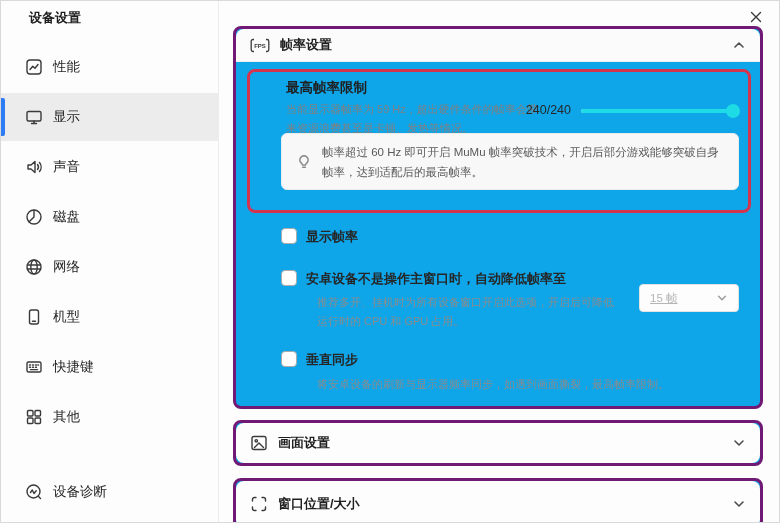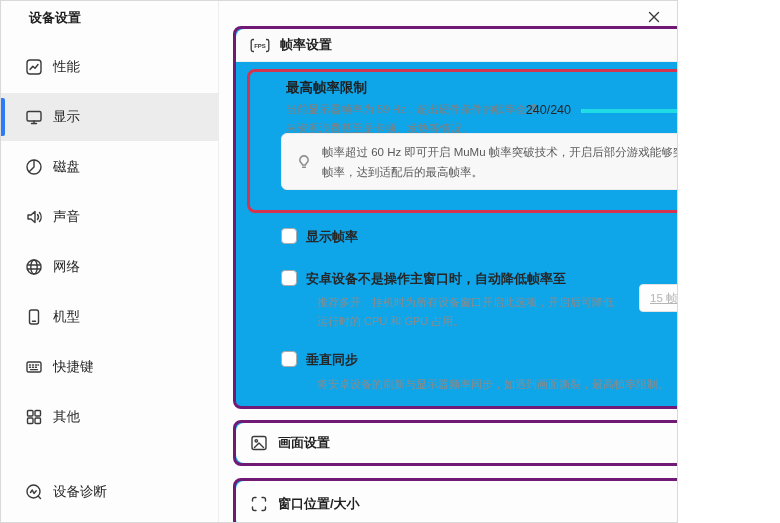--- a/index.html
+++ b/index.html
@@ -1,18 +1,18 @@
 <!DOCTYPE html>
 <html><head>
 <meta charset="utf-8">
 <style>
   * { margin:0; padding:0; box-sizing:border-box; }
   html,body { width:780px; height:523px; overflow:hidden; }
   body { font-family:"Liberation Sans","DejaVu Sans",sans-serif; background:#fff; color:#262626; }
-  #window { position:relative; width:678px; height:523px; background:#fdfdfd; border:1px solid #d9d9d9; overflow:hidden; }
+  #window { position:relative; width:780px; height:523px; background:#fdfdfd; border:1px solid #d9d9d9; overflow:hidden; }
 
   
   .titlebar-title { position:absolute; left:28px; top:8px; font-size:13px; font-weight:700; color:#1f1f1f; }
   .close-btn { position:absolute; right:12px; top:5px; width:22px; height:22px; display:flex; align-items:center; justify-content:center; cursor:pointer; }
 
   
   .v-divider { position:absolute; left:217px; top:0; bottom:0; width:1px; background:#ededed; }
   .nav { position:absolute; left:0; top:42px; width:217px; }
   .nav-item { position:relative; height:48px; margin-bottom:2px; display:flex; align-items:center; padding-left:24px; gap:10px; cursor:pointer; }
   .nav-item .label { font-size:13.5px; font-weight:500; color:#262626; }
@@ -90,32 +90,32 @@
     </div>
     <div class="nav-item selected">
       <svg class="icon18" viewBox="0 0 18 18">
           <rect x="2" y="3.5" width="14" height="9.5" rx="1.5"></rect>
           <path d="M6.5 15.5 h5 M9 13 v2.5"></path>
         </svg>
       <span class="label">显示</span>
     </div>
     <div class="nav-item">
       <svg class="icon18" viewBox="0 0 18 18">
-          <circle cx="9" cy="9" r="7"></circle>
-          <path d="M9 9 V2.2 M9 9 L4.2 13.8"></path>
-        </svg>
-      <span class="label">磁盘</span>
-    </div>
-    <div class="nav-item">
-      <svg class="icon18" viewBox="0 0 18 18">
           <path d="M3 7 h3 l4 -3.5 v11 l-4 -3.5 h-3 z"></path>
           <path d="M12.5 6.5 a4 4 0 0 1 0 5"></path>
           <path d="M14.5 4.5 a7 7 0 0 1 0 9"></path>
         </svg>
       <span class="label">声音</span>
+    </div>
+    <div class="nav-item">
+      <svg class="icon18" viewBox="0 0 18 18">
+          <circle cx="9" cy="9" r="7"></circle>
+          <path d="M9 9 V2.2 M9 9 L4.2 13.8"></path>
+        </svg>
+      <span class="label">磁盘</span>
     </div>
     <div class="nav-item">
       <svg class="icon18" viewBox="0 0 18 18">
           <circle cx="9" cy="9" r="7"></circle>
           <ellipse cx="9" cy="9" rx="3.2" ry="7"></ellipse>
           <path d="M2.3 7 h13.4 M2.3 11 h13.4"></path>
         </svg>
       <span class="label">网络</span>
     </div>
     <div class="nav-item">

